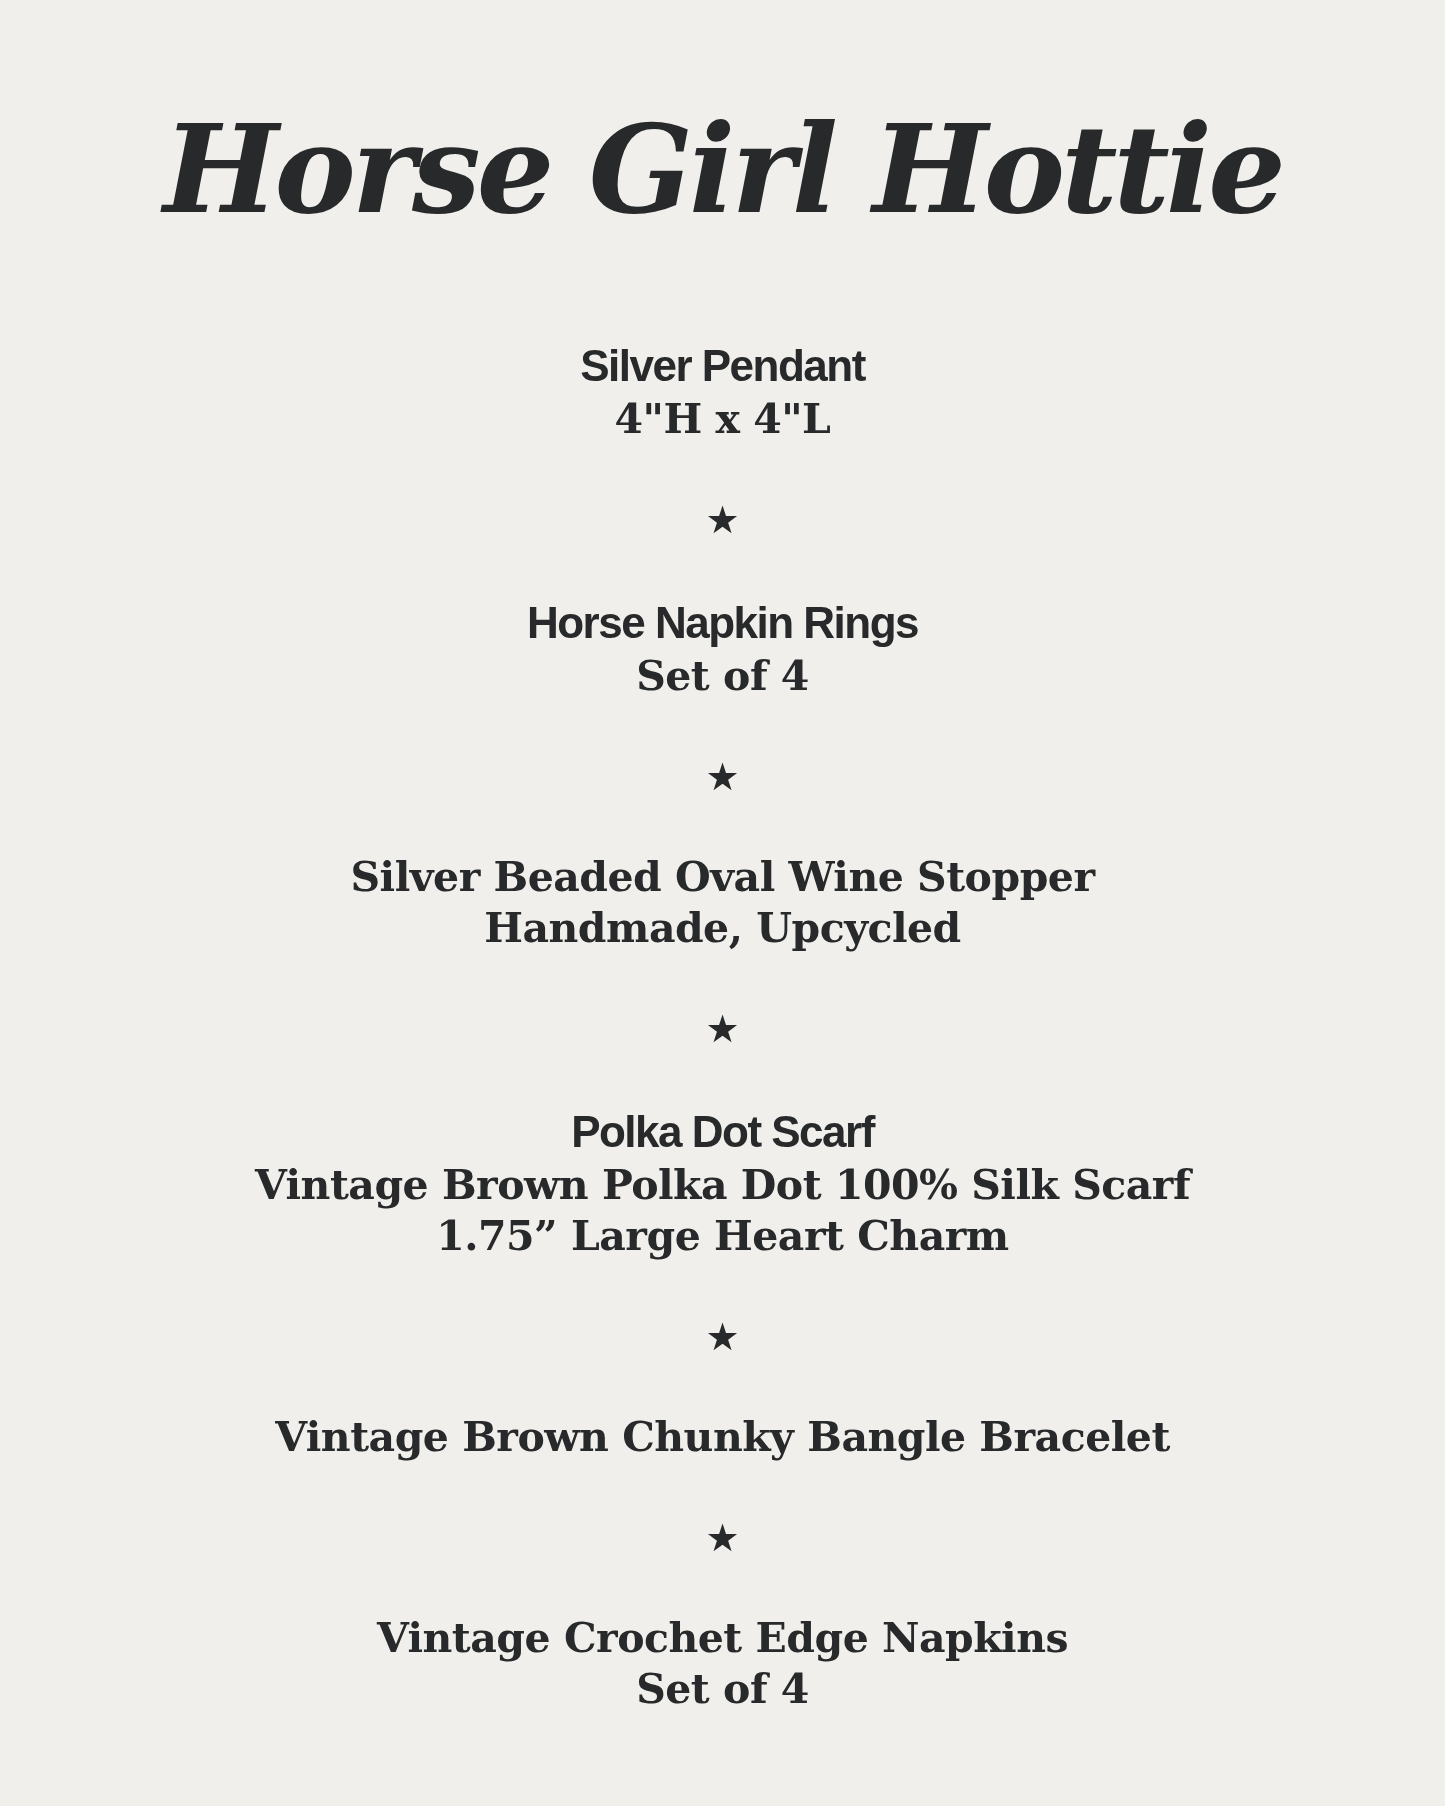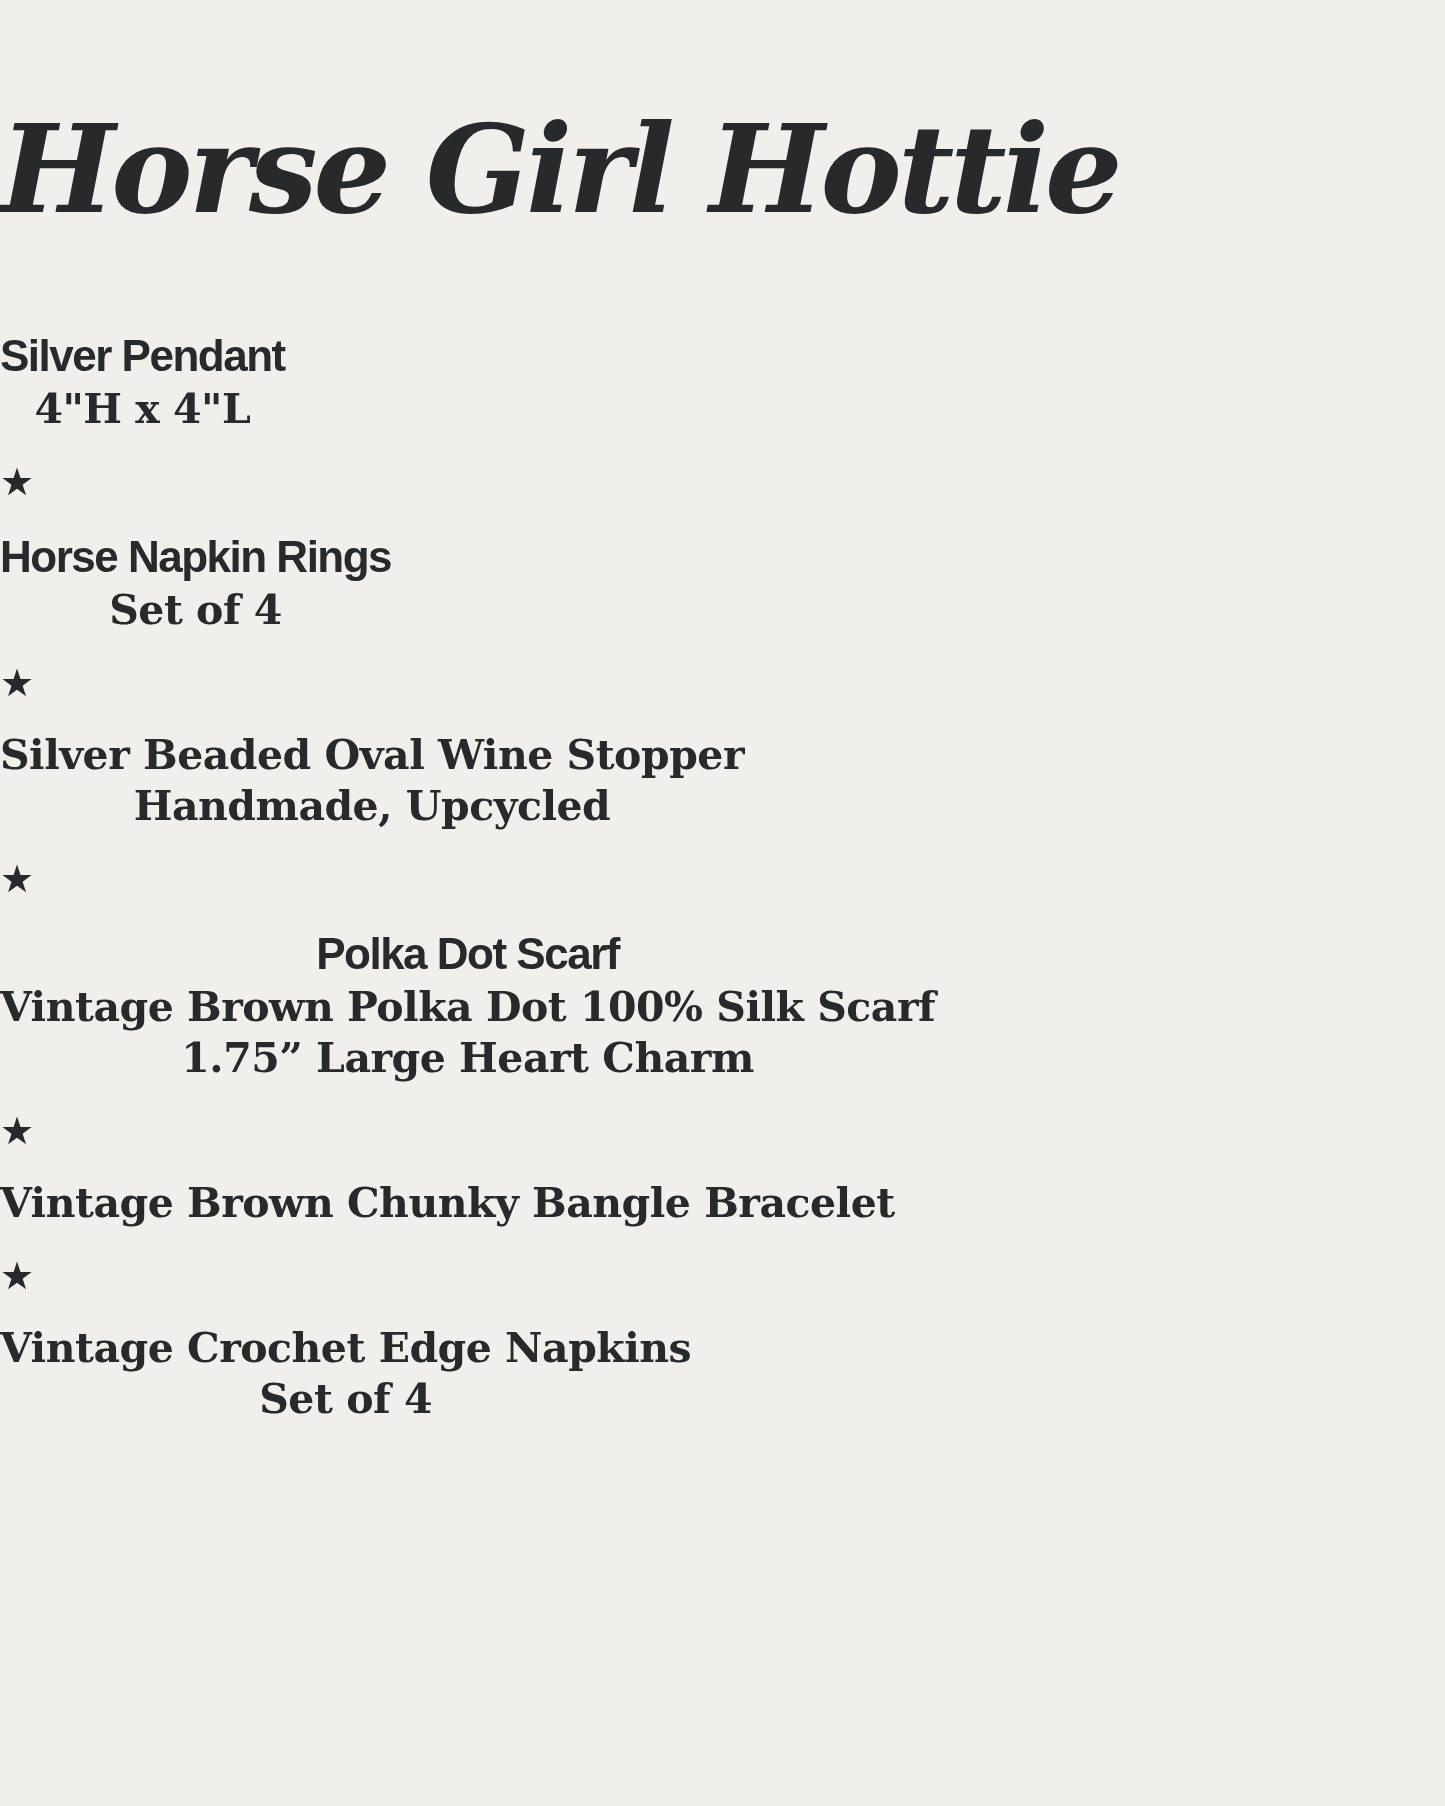--- a/index.html
+++ b/index.html
@@ -1,36 +1,37 @@
 <!DOCTYPE html>
 <html><head>
 <meta charset="utf-8">
 <style>
   html,body{margin:0;padding:0;background:#f0efeb;}
   .poster{
     position:relative;
     width:1445px;height:1806px;
     margin:0 auto;
     overflow:hidden;
-    display:flex;flex-direction:column;align-items:flex-start;
+    display:flex;flex-direction:column;align-items:center;
     text-align:center;
     font-family:"DejaVu Serif",serif;
+    gap:28px;
   }
   .title{
     margin:98px 0 0 0;
     font-family:"DejaVu Serif",serif;
     font-style:italic;
     font-weight:700;
     font-size:122px;
     line-height:142px;
     letter-spacing:-4px;
     white-space:nowrap;
   }
   .item{margin:0;}
-  .item.first{margin-top:88px;}
+  .item.first{margin-top:70px;}
   .item-title{
     margin:0;
     font-family:"Liberation Sans",sans-serif;
     font-weight:700;
     font-size:44px;
     line-height:56px;
     letter-spacing:-1.5px;
   }
   .item-line{
     margin:0;

